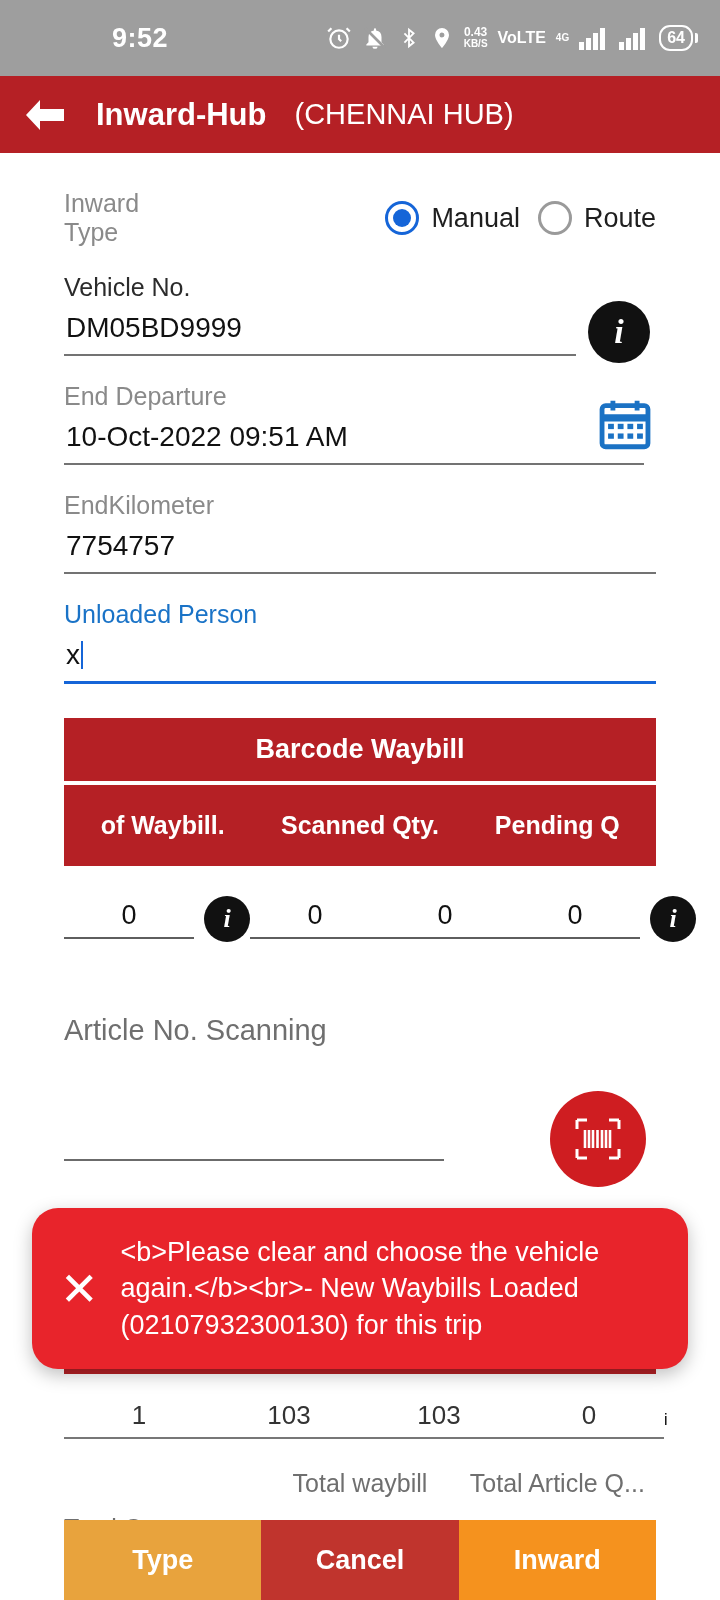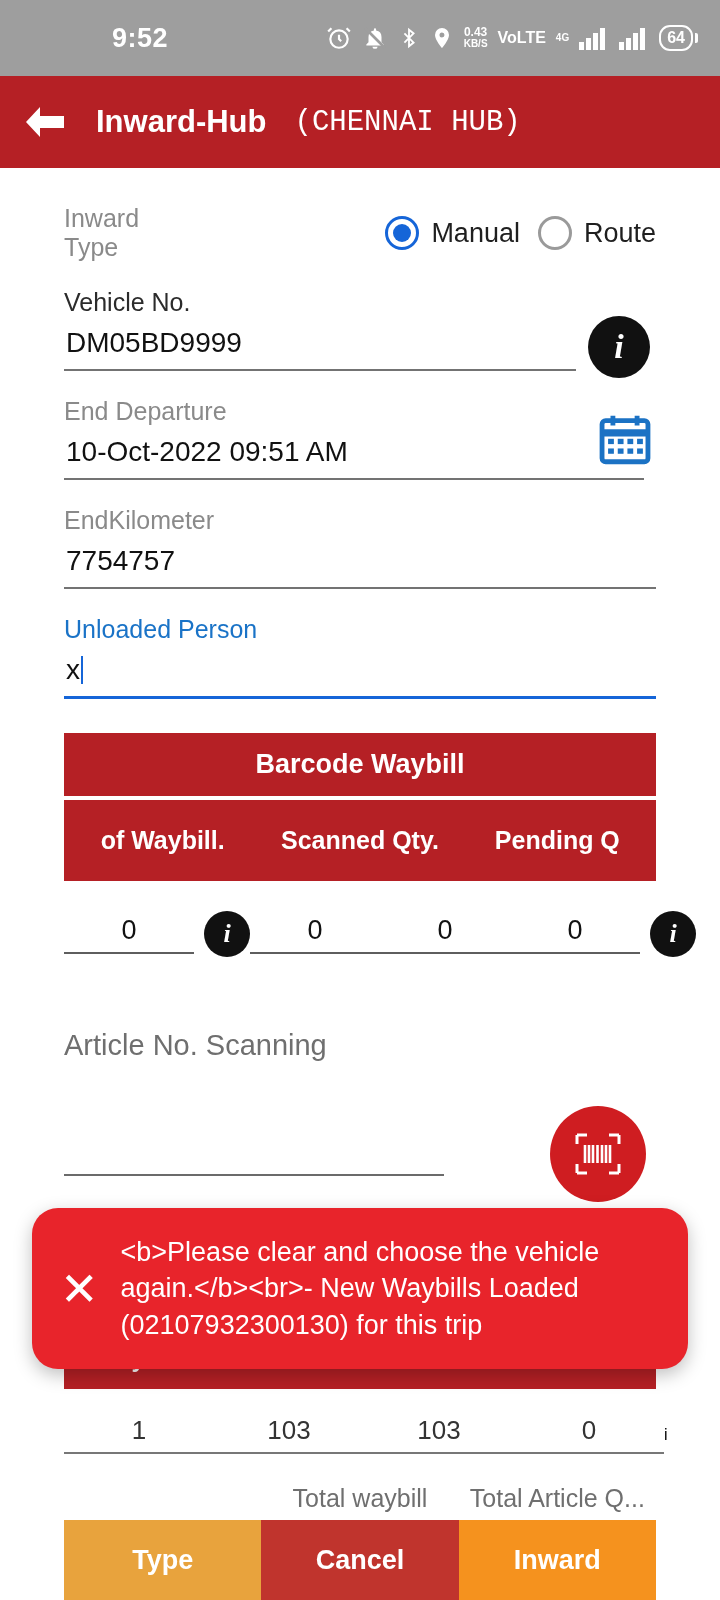--- a/index.html
+++ b/index.html
@@ -25,26 +25,26 @@
   .battery {
     display:flex; align-items:center;
   }
   .battery .cell {
     border: 2px solid #fff; border-radius: 11px; padding: 2px 6px; font-size: 16px; font-weight: 600;
   }
   .battery .tip { width:3px; height:10px; background:#fff; margin-left:2px; border-radius:0 2px 2px 0;}
 
   
   .appbar {
-    height: 92px; background: #b52025; display: flex; align-items: center;
+    height: 77px; background: #b52025; display: flex; align-items: center;
     padding: 0 22px; gap: 28px; color: #fff;
   }
   .appbar .back { cursor: pointer; display:flex; align-items:center; }
   .appbar .title { font-size: 31px; font-weight: 700; }
-  .appbar .sub { font-size: 29px; font-weight: 400; font-family: Liberation Mono, monospace; }
+  .appbar .sub { font-size: 29px; font-weight: 400; }
 
   
   .content { padding: 0 64px; }
 
   .row-inline {
     display: flex; align-items: center; margin-top: 36px;
   }
   .label-muted { color: #8a8a8a; font-size: 25px; }
 
   .radio-group { display: flex; align-items: center; gap: 18px; margin-left: 230px; }

